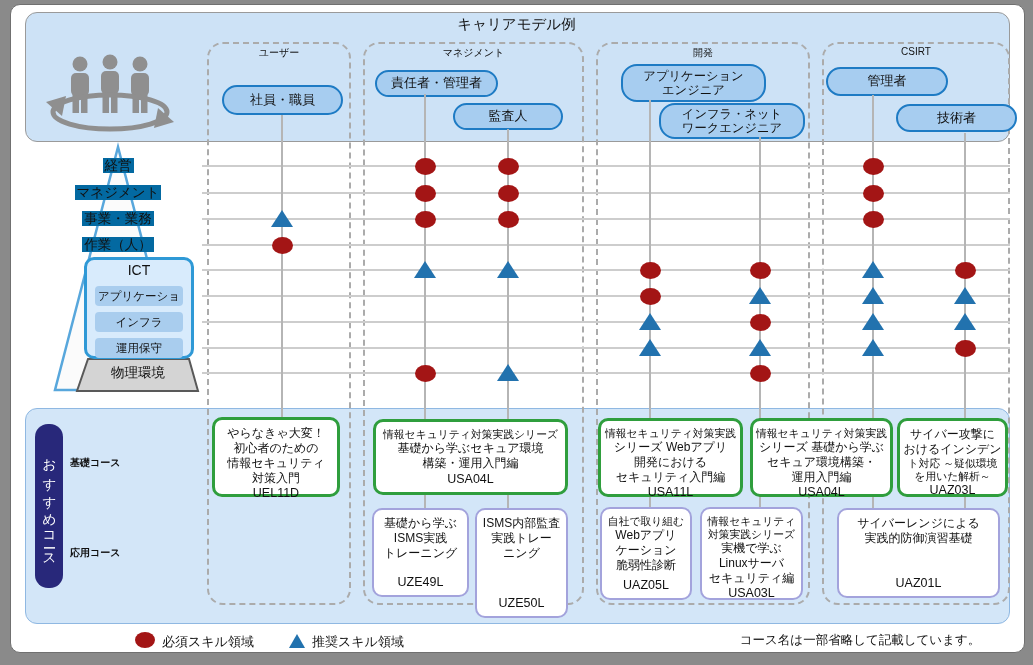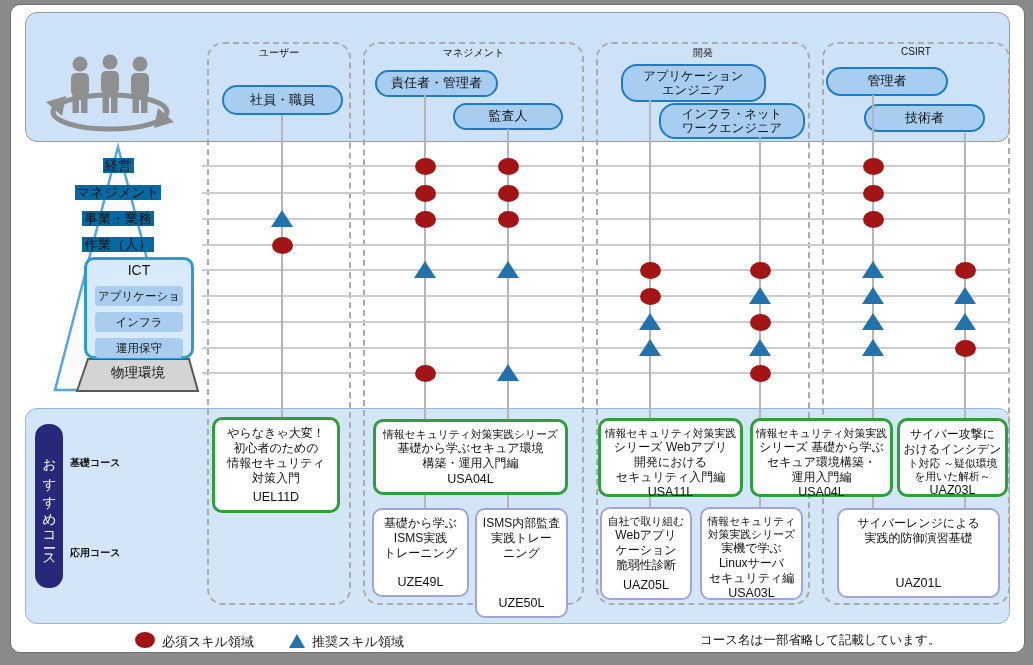--- a/index.html
+++ b/index.html
@@ -40,32 +40,33 @@
   .side-label{position:absolute;left:35px;top:424px;width:28px;height:164px;background:#28287a;border-radius:13px;
               color:#fff;display:flex;align-items:center;justify-content:center;
               writing-mode:vertical-rl;font-size:13.5px;letter-spacing:3px;}
   .row-label{position:absolute;left:70px;width:76px;font-weight:bold;font-size:10px;}
   #basic-row-label{top:456px;} #advanced-row-label{top:546px;}
   .legend-dot{position:absolute;left:135px;top:632px;width:20px;height:16px;border-radius:50%;background:#a31515;}
   .legend-tri{position:absolute;left:289px;top:634px;width:0;height:0;border-left:8px solid transparent;
               border-right:8px solid transparent;border-bottom:14px solid #2272ae;}
   .legend-label{position:absolute;top:633px;font-size:13px;}
   #legend-required{left:162px;} #legend-recommended{left:312px;}
-  .note{position:absolute;top:632px;left:700px;width:320px;text-align:left;font-size:12.5px;}
+  .note{position:absolute;top:632px;left:700px;width:320px;text-align:center;font-size:12.5px;}
   svg{position:absolute;}
 </style>
 </head>
 <body>
 
 <div class="canvas">
   <div class="page"></div>
 
   <div class="band header"></div>
   <div class="band bottom"></div>
 
+  <div class="title">キャリアモデル例</div>
 
   <svg style="left:30px;top:50px;" width="160" height="88" viewBox="0 0 160 88">
     <g fill="#8f8f8f">
       <circle cx="50" cy="14" r="7.5"></circle>
         <rect x="41" y="23" width="18" height="23" rx="5"></rect>
       <rect x="42.5" y="44" width="6.5" height="19"></rect>
         <rect x="51" y="44" width="6.5" height="19"></rect>
       <circle cx="80" cy="12" r="7.5"></circle>
         <rect x="71" y="21" width="18" height="23" rx="5"></rect>
       <rect x="72.5" y="42" width="6.5" height="21"></rect>
@@ -102,21 +103,21 @@
       </div>
       <div class="pill two" style="left: 659px; top: 103px; width: 146px; height: 36px;">
         <div>インフラ・ネット</div>
         <div>ワークエンジニア</div>
       </div>
       <div class="career-col" style="left: 822px; width: 188px;"></div>
       <div class="career-head" style="left: 822px; width: 188px;">CSIRT</div>
       <div class="pill" style="left: 826px; top: 67px; width: 122px; height: 29px;">
         <div>管理者</div>
       </div>
-      <div class="pill" style="left: 864px; top: 104px; width: 121px; height: 28px;">
+      <div class="pill" style="left: 896px; top: 104px; width: 121px; height: 28px;">
         <div>技術者</div>
       </div>
     </div>
   <div id="hlines">
       <div class="hline" style="top: 165px;"></div>
       <div class="hline" style="top: 192px;"></div>
       <div class="hline" style="top: 218px;"></div>
       <div class="hline" style="top: 244px;"></div>
       <div class="hline" style="top: 269px;"></div>
       <div class="hline" style="top: 295px;"></div>
@@ -181,21 +182,21 @@
       <div class="marker-rec" style="left: 862px; top: 261px;"></div>
       <div class="marker-rec" style="left: 862px; top: 287px;"></div>
       <div class="marker-rec" style="left: 862px; top: 313px;"></div>
       <div class="marker-rec" style="left: 862px; top: 339px;"></div>
       <div class="marker-req" style="left: 954.5px; top: 261.5px;"></div>
       <div class="marker-rec" style="left: 954px; top: 287px;"></div>
       <div class="marker-rec" style="left: 954px; top: 313px;"></div>
       <div class="marker-req" style="left: 954.5px; top: 339.5px;"></div>
     </div>
   <div id="courses">
-      <div class="course basic" style="left: 212px; top: 417px; width: 128px; height: 96px;">
+      <div class="course basic" style="left: 212px; top: 417px; width: 128px; height: 80px;">
         <div class="ln">やらなきゃ大変！</div>
         <div class="ln">初心者のための</div>
         <div class="ln">情報セキュリティ</div>
         <div class="ln">対策入門</div>
         <div class="code">UEL11D</div>
       </div>
       <div class="course basic" style="left: 373px; top: 419px; width: 195px; height: 76px;">
         <div class="ln small">情報セキュリティ対策実践シリーズ</div>
         <div class="ln">基礎から学ぶセキュア環境</div>
         <div class="ln">構築・運用入門編</div>

